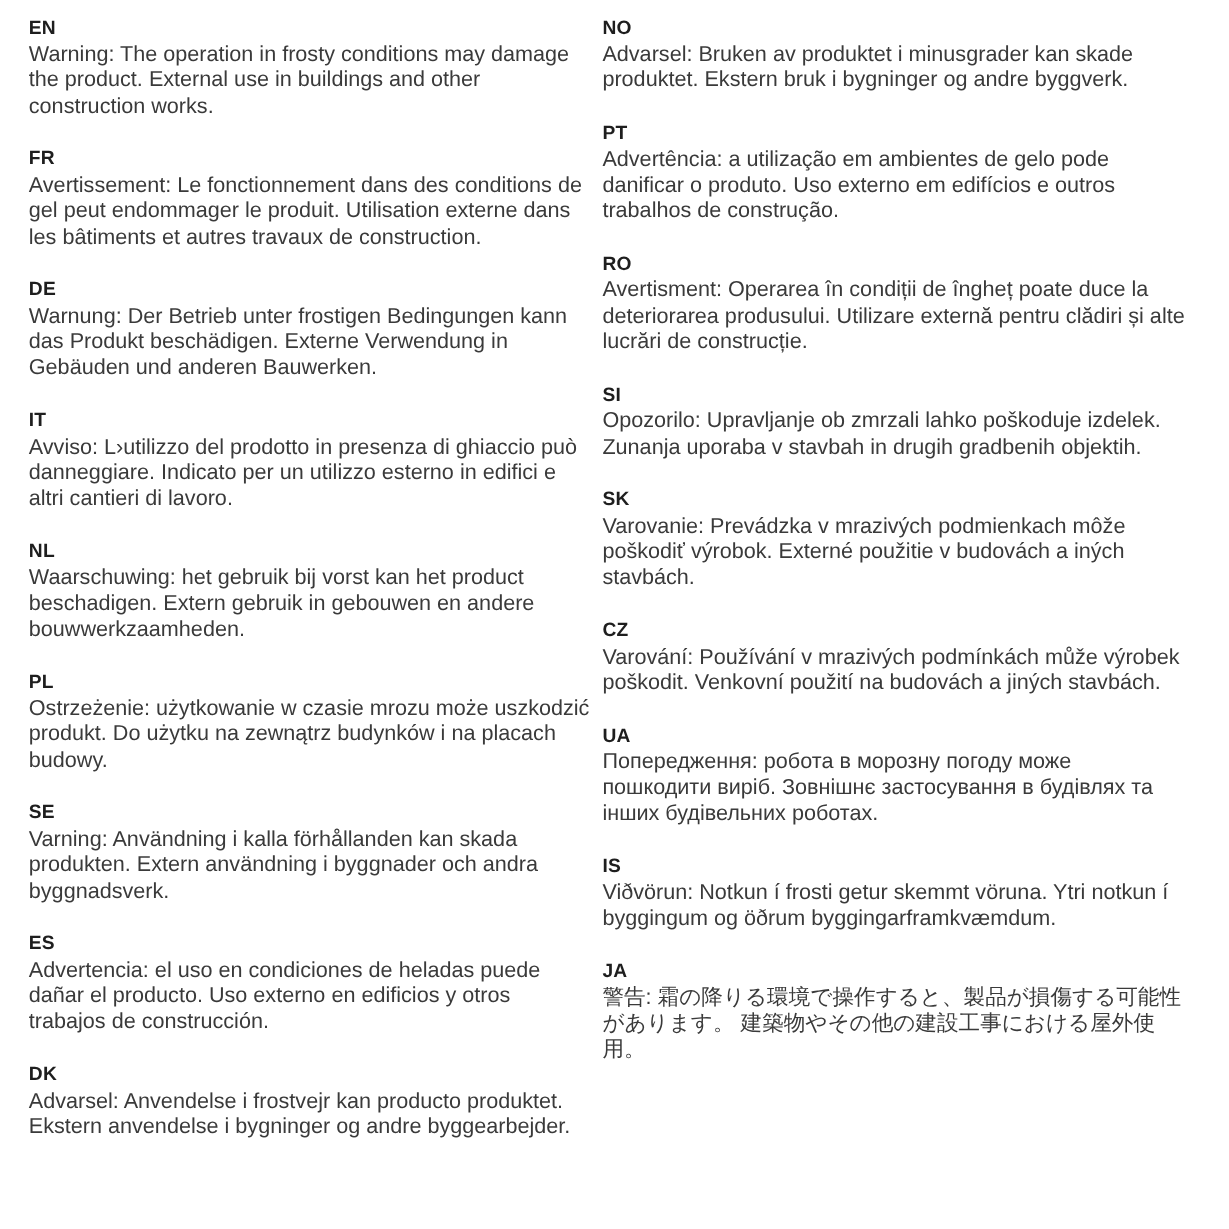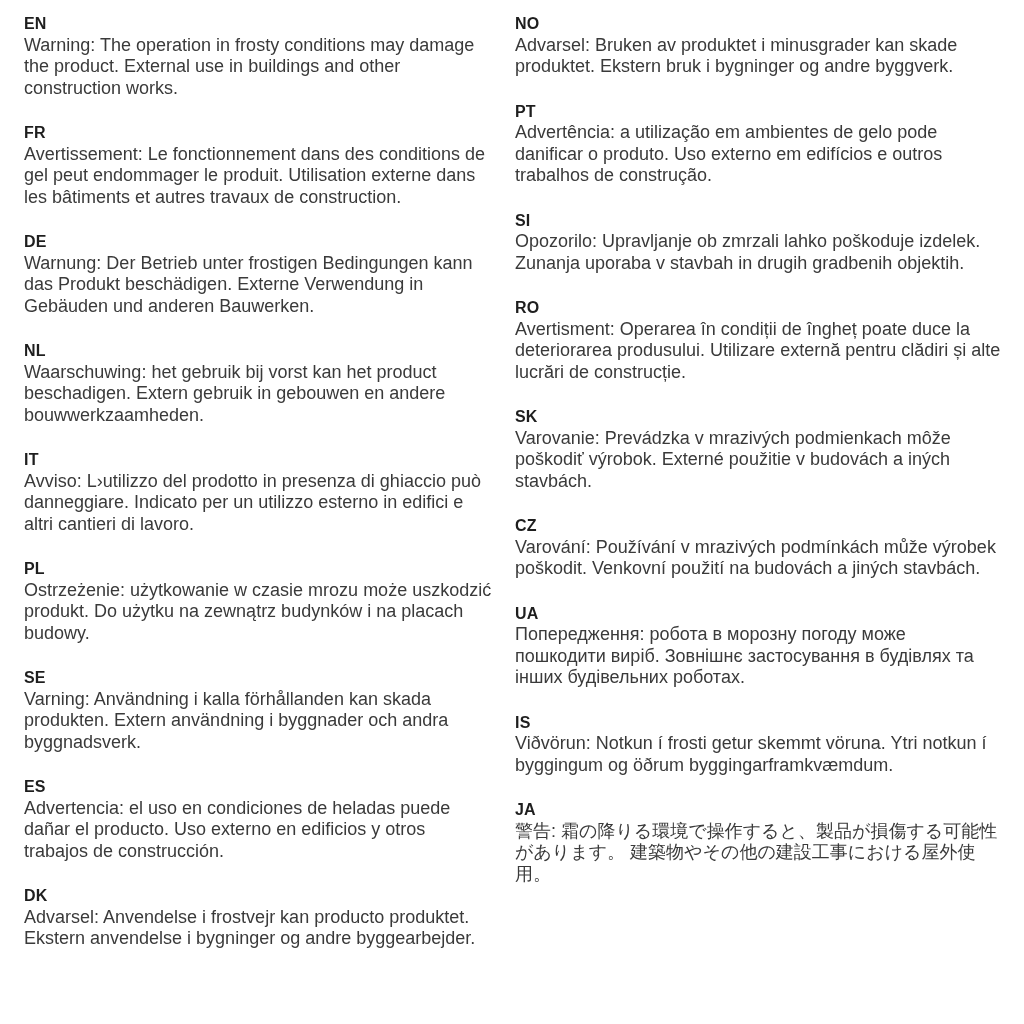--- a/index.html
+++ b/index.html
@@ -9,21 +9,21 @@
   }
   body {
     width: 1024px;
     height: 1024px;
     overflow: hidden;
     font-family: "Liberation Sans", "DejaVu Sans", sans-serif;
   }
   .page {
     box-sizing: border-box;
     display: flex;
-    gap: 23px;
+    gap: 10px;
     padding: 13px 16px 0 24px;
   }
   .col {
     flex: 0 0 auto;
   }
   .col-left  { width: 468px; }
   .col-right { width: 486px; }
   .lang-section {
     margin: 0 0 23px 0;
   }
@@ -53,26 +53,26 @@
       </section>
       <section class="lang-section">
         <h2 class="lang-code">FR</h2>
         <p class="warning-text">Avertissement: Le fonctionnement dans des conditions de gel peut endommager le produit. Utilisation externe dans les bâtiments et autres travaux de construction.</p>
       </section>
       <section class="lang-section">
         <h2 class="lang-code">DE</h2>
         <p class="warning-text">Warnung: Der Betrieb unter frostigen Bedingungen kann das Produkt beschädigen. Externe Verwendung in Gebäuden und anderen Bauwerken.</p>
       </section>
       <section class="lang-section">
+        <h2 class="lang-code">IT</h2>
+        <p class="warning-text">Avviso: L›utilizzo del prodotto in presenza di ghiaccio può danneggiare. Indicato per un utilizzo esterno in edifici e altri cantieri di lavoro.</p>
+      </section>
+      <section class="lang-section">
         <h2 class="lang-code">NL</h2>
         <p class="warning-text">Waarschuwing: het gebruik bij vorst kan het product beschadigen. Extern gebruik in gebouwen en andere bouwwerkzaamheden.</p>
-      </section>
-      <section class="lang-section">
-        <h2 class="lang-code">IT</h2>
-        <p class="warning-text">Avviso: L›utilizzo del prodotto in presenza di ghiaccio può danneggiare. Indicato per un utilizzo esterno in edifici e altri cantieri di lavoro.</p>
       </section>
       <section class="lang-section">
         <h2 class="lang-code">PL</h2>
         <p class="warning-text">Ostrzeżenie: użytkowanie w czasie mrozu może uszkodzić produkt. Do użytku na zewnątrz budynków i na placach budowy.</p>
       </section>
       <section class="lang-section">
         <h2 class="lang-code">SE</h2>
         <p class="warning-text">Varning: Användning i kalla förhållanden kan skada produkten. Extern användning i byggnader och andra byggnadsverk.</p>
       </section>
       <section class="lang-section">
@@ -87,26 +87,26 @@
   <div class="col col-right" id="col-right">
       <section class="lang-section">
         <h2 class="lang-code">NO</h2>
         <p class="warning-text">Advarsel: Bruken av produktet i minusgrader kan skade produktet. Ekstern bruk i bygninger og andre byggverk.</p>
       </section>
       <section class="lang-section">
         <h2 class="lang-code">PT</h2>
         <p class="warning-text">Advertência: a utilização em ambientes de gelo pode danificar o produto. Uso externo em edifícios e outros trabalhos de construção.</p>
       </section>
       <section class="lang-section">
+        <h2 class="lang-code">RO</h2>
+        <p class="warning-text">Avertisment: Operarea în condiții de îngheț poate duce la deteriorarea produsului. Utilizare externă pentru clădiri și alte lucrări de construcție.</p>
+      </section>
+      <section class="lang-section">
         <h2 class="lang-code">SI</h2>
         <p class="warning-text">Opozorilo: Upravljanje ob zmrzali lahko poškoduje izdelek. Zunanja uporaba v stavbah in drugih gradbenih objektih.</p>
-      </section>
-      <section class="lang-section">
-        <h2 class="lang-code">RO</h2>
-        <p class="warning-text">Avertisment: Operarea în condiții de îngheț poate duce la deteriorarea produsului. Utilizare externă pentru clădiri și alte lucrări de construcție.</p>
       </section>
       <section class="lang-section">
         <h2 class="lang-code">SK</h2>
         <p class="warning-text">Varovanie: Prevádzka v mrazivých podmienkach môže poškodiť výrobok. Externé použitie v budovách a iných stavbách.</p>
       </section>
       <section class="lang-section">
         <h2 class="lang-code">CZ</h2>
         <p class="warning-text">Varování: Používání v mrazivých podmínkách může výrobek poškodit. Venkovní použití na budovách a jiných stavbách.</p>
       </section>
       <section class="lang-section">

